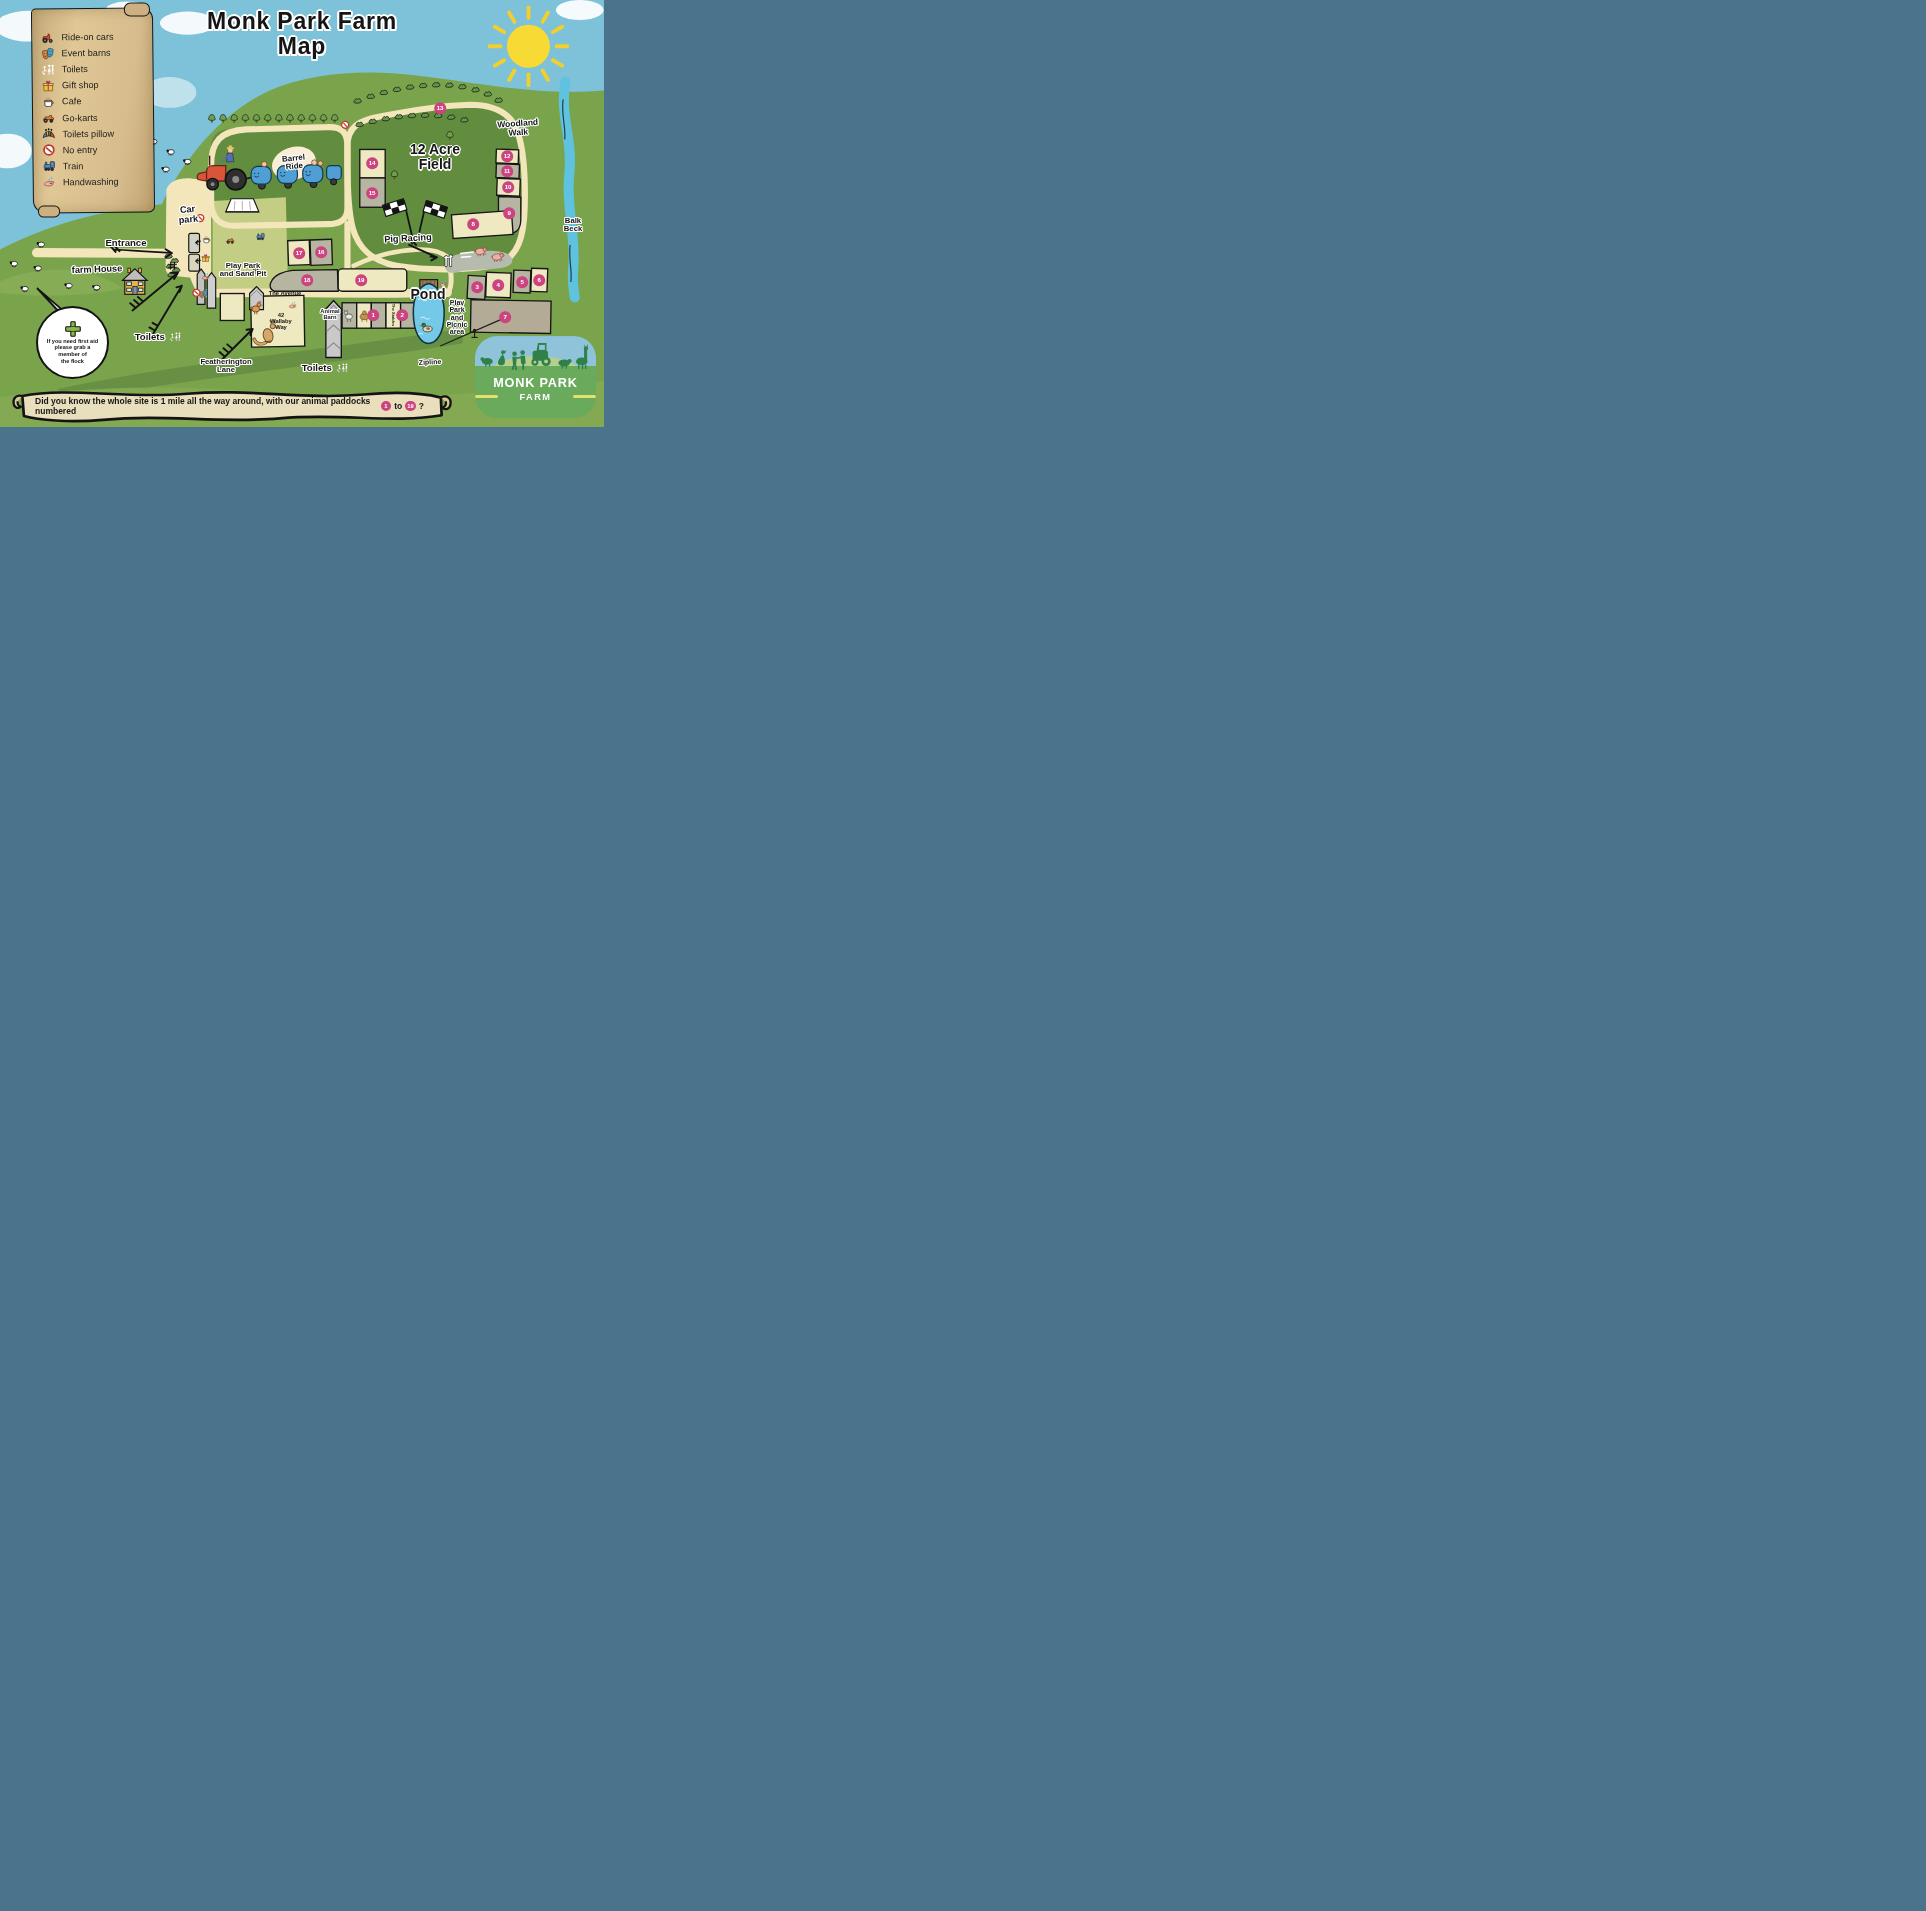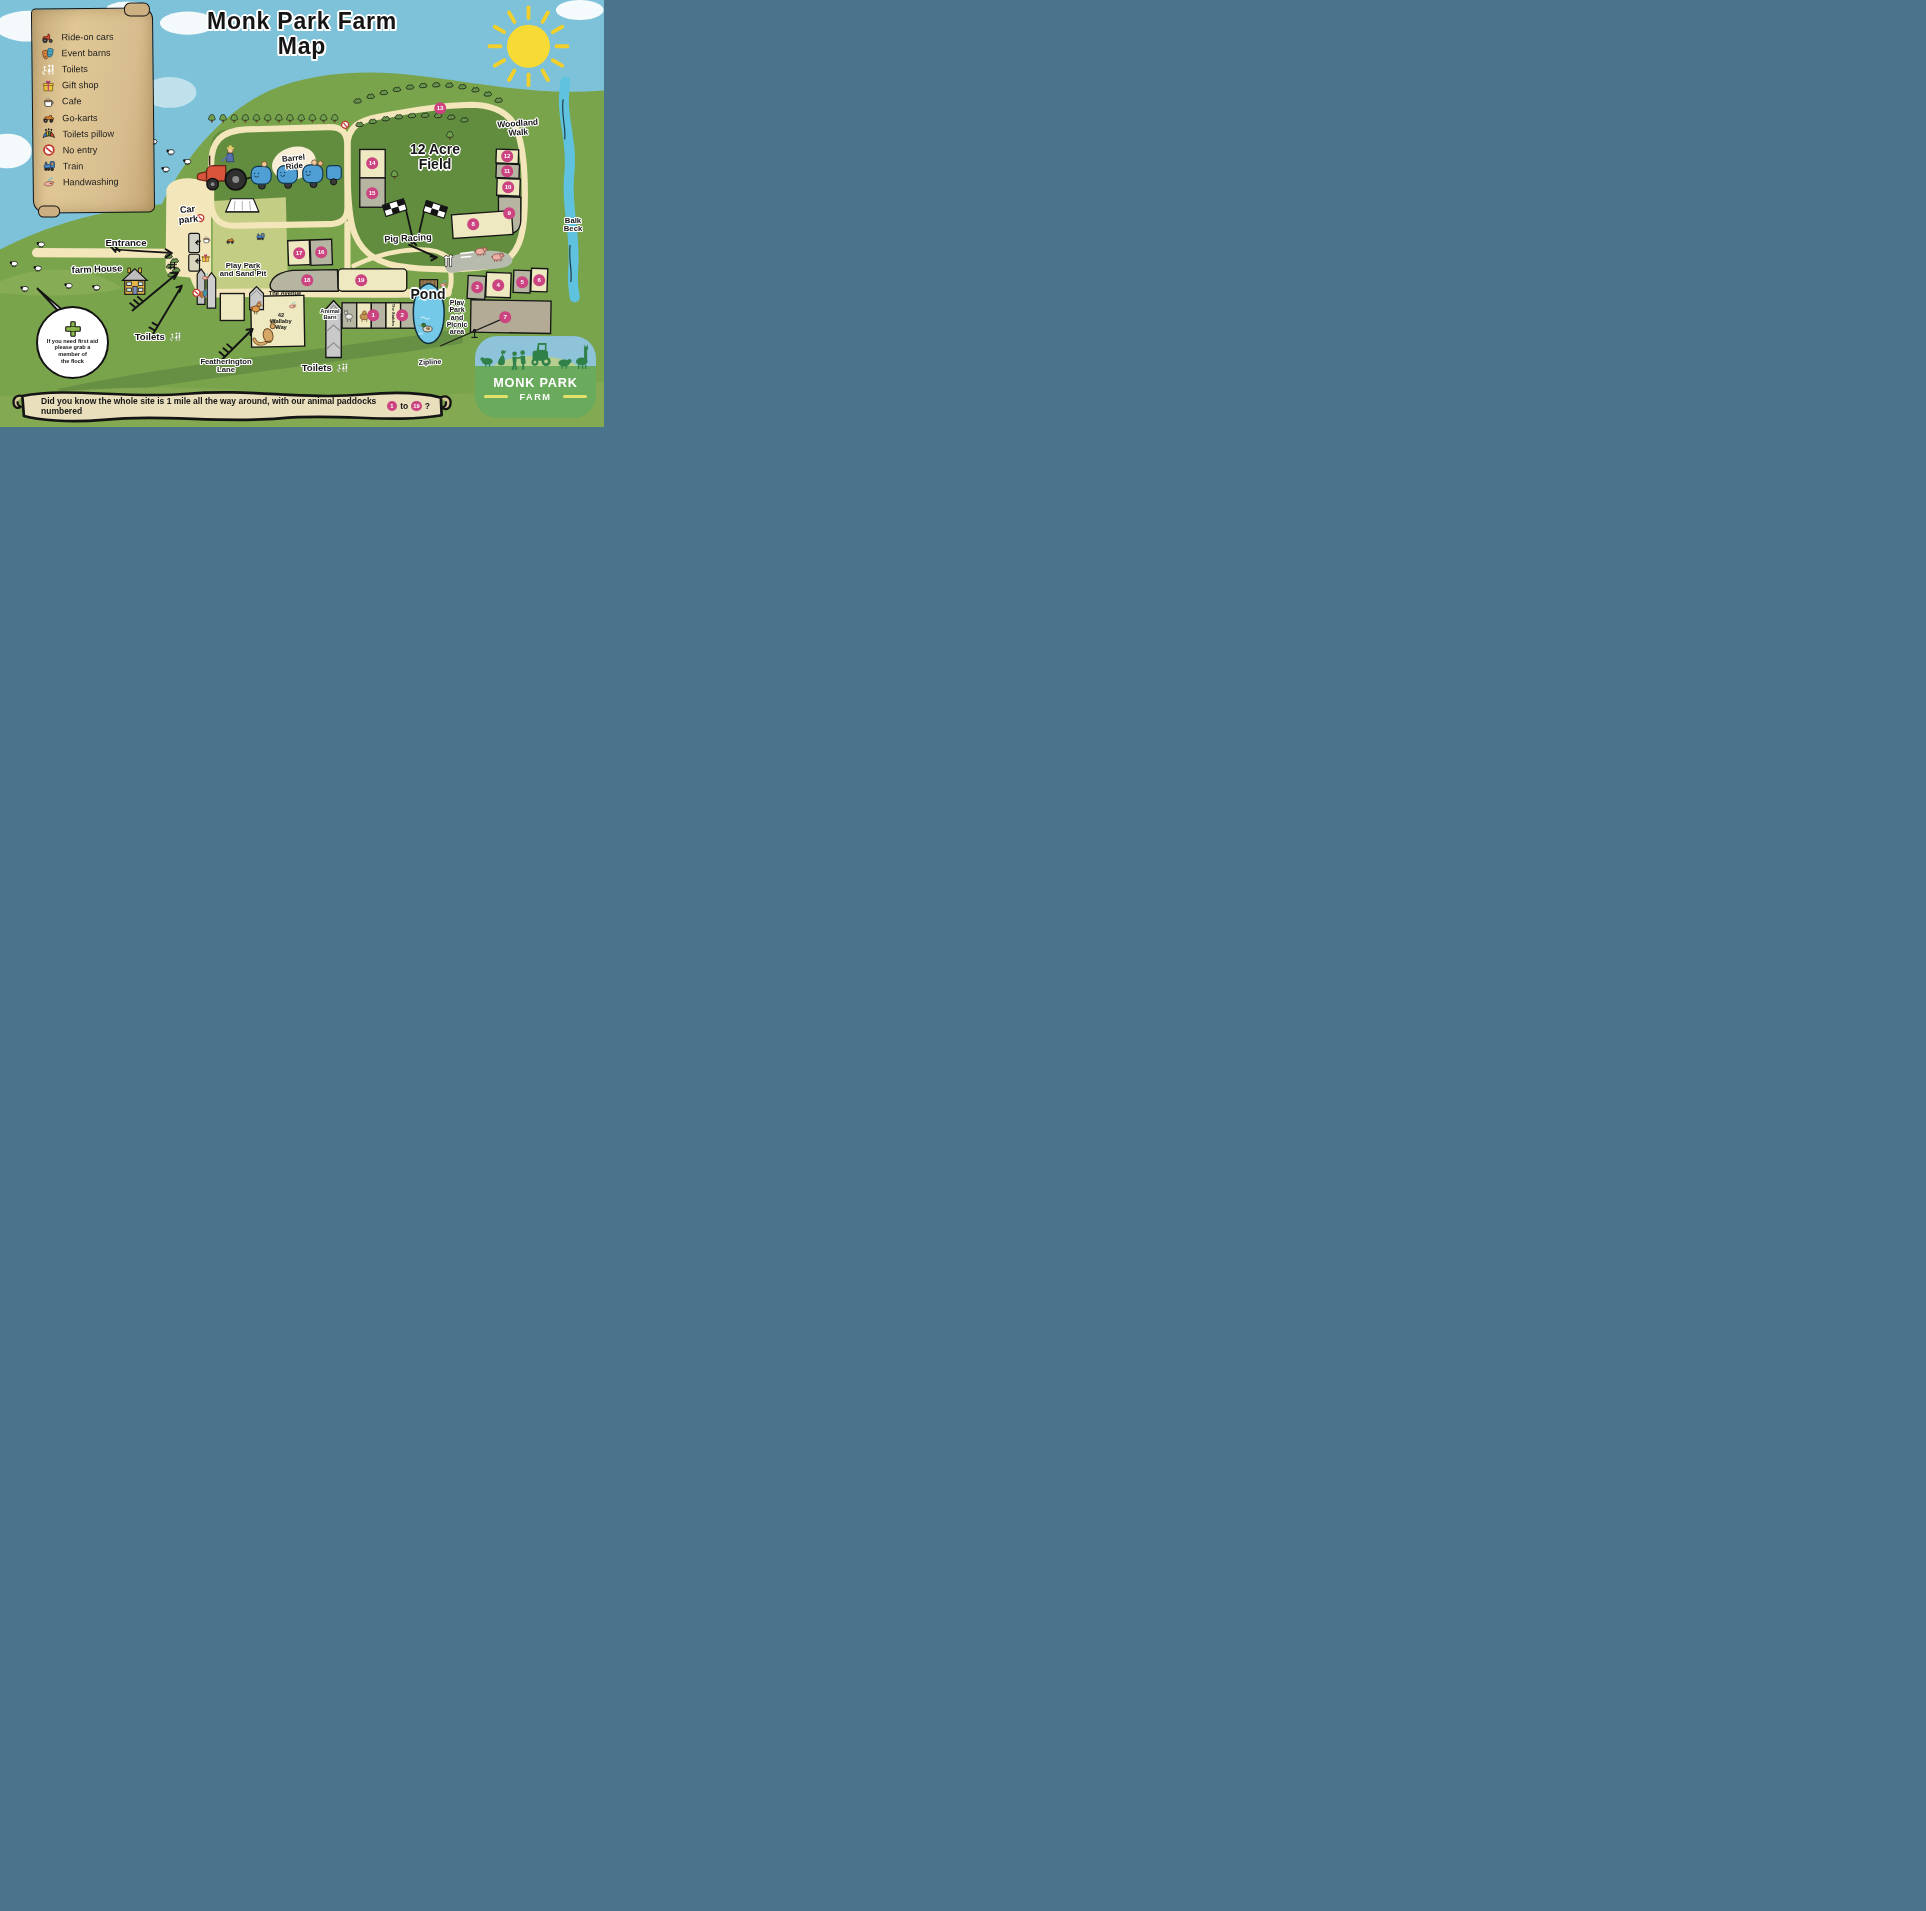--- a/index.html
+++ b/index.html
@@ -54,29 +54,29 @@
           box-sizing:border-box;display:flex;flex-direction:column;
           align-items:center;justify-content:center;padding:4.6px;}
   .bubble .cross{width:16px;height:16px;margin-bottom:1.2px;}
   .bubble-text{font-size:5.6px;font-weight:700;color:#161616;text-align:center;
           white-space:pre-line;line-height:1.2;}
 
   
   .banner-svg{position:absolute;left:10px;top:383px;width:444px;height:43px;}
   .banner-text{position:absolute;left:35px;top:396px;width:389px;
           display:flex;align-items:center;gap:3.1px;
-          font-size:8.5px;font-weight:700;color:#161616;margin-left:6px;}
+          font-size:8.5px;font-weight:700;color:#161616;}
 
   
   .logo{position:absolute;left:475px;top:336px;width:121px;height:82px;
         border-radius:22px;overflow:hidden;background:#69aa5d;}
   .logo-art{display:block;width:121px;height:37px;}
   .logo-l1{color:#fff;font-weight:700;font-size:12.7px;letter-spacing:0.8px;
            text-align:center;margin-top:3.1px;}
-  .logo-l2-row{display:flex;align-items:center;justify-content:center;gap:11px;
+  .logo-l2-row{display:flex;align-items:center;justify-content:flex-end;gap:21px;
            margin-top:1.5px;}
   .logo-l2{color:#fff;font-weight:700;font-size:9.2px;letter-spacing:1.5px;}
   .dash{width:24px;height:3.1px;border-radius:1.5px;background:#e3e06b;}
 </style>
 </head>
 <body>
 
 <div class="stage">
 
   <svg class="scene" viewBox="0 0 1568 1109">

